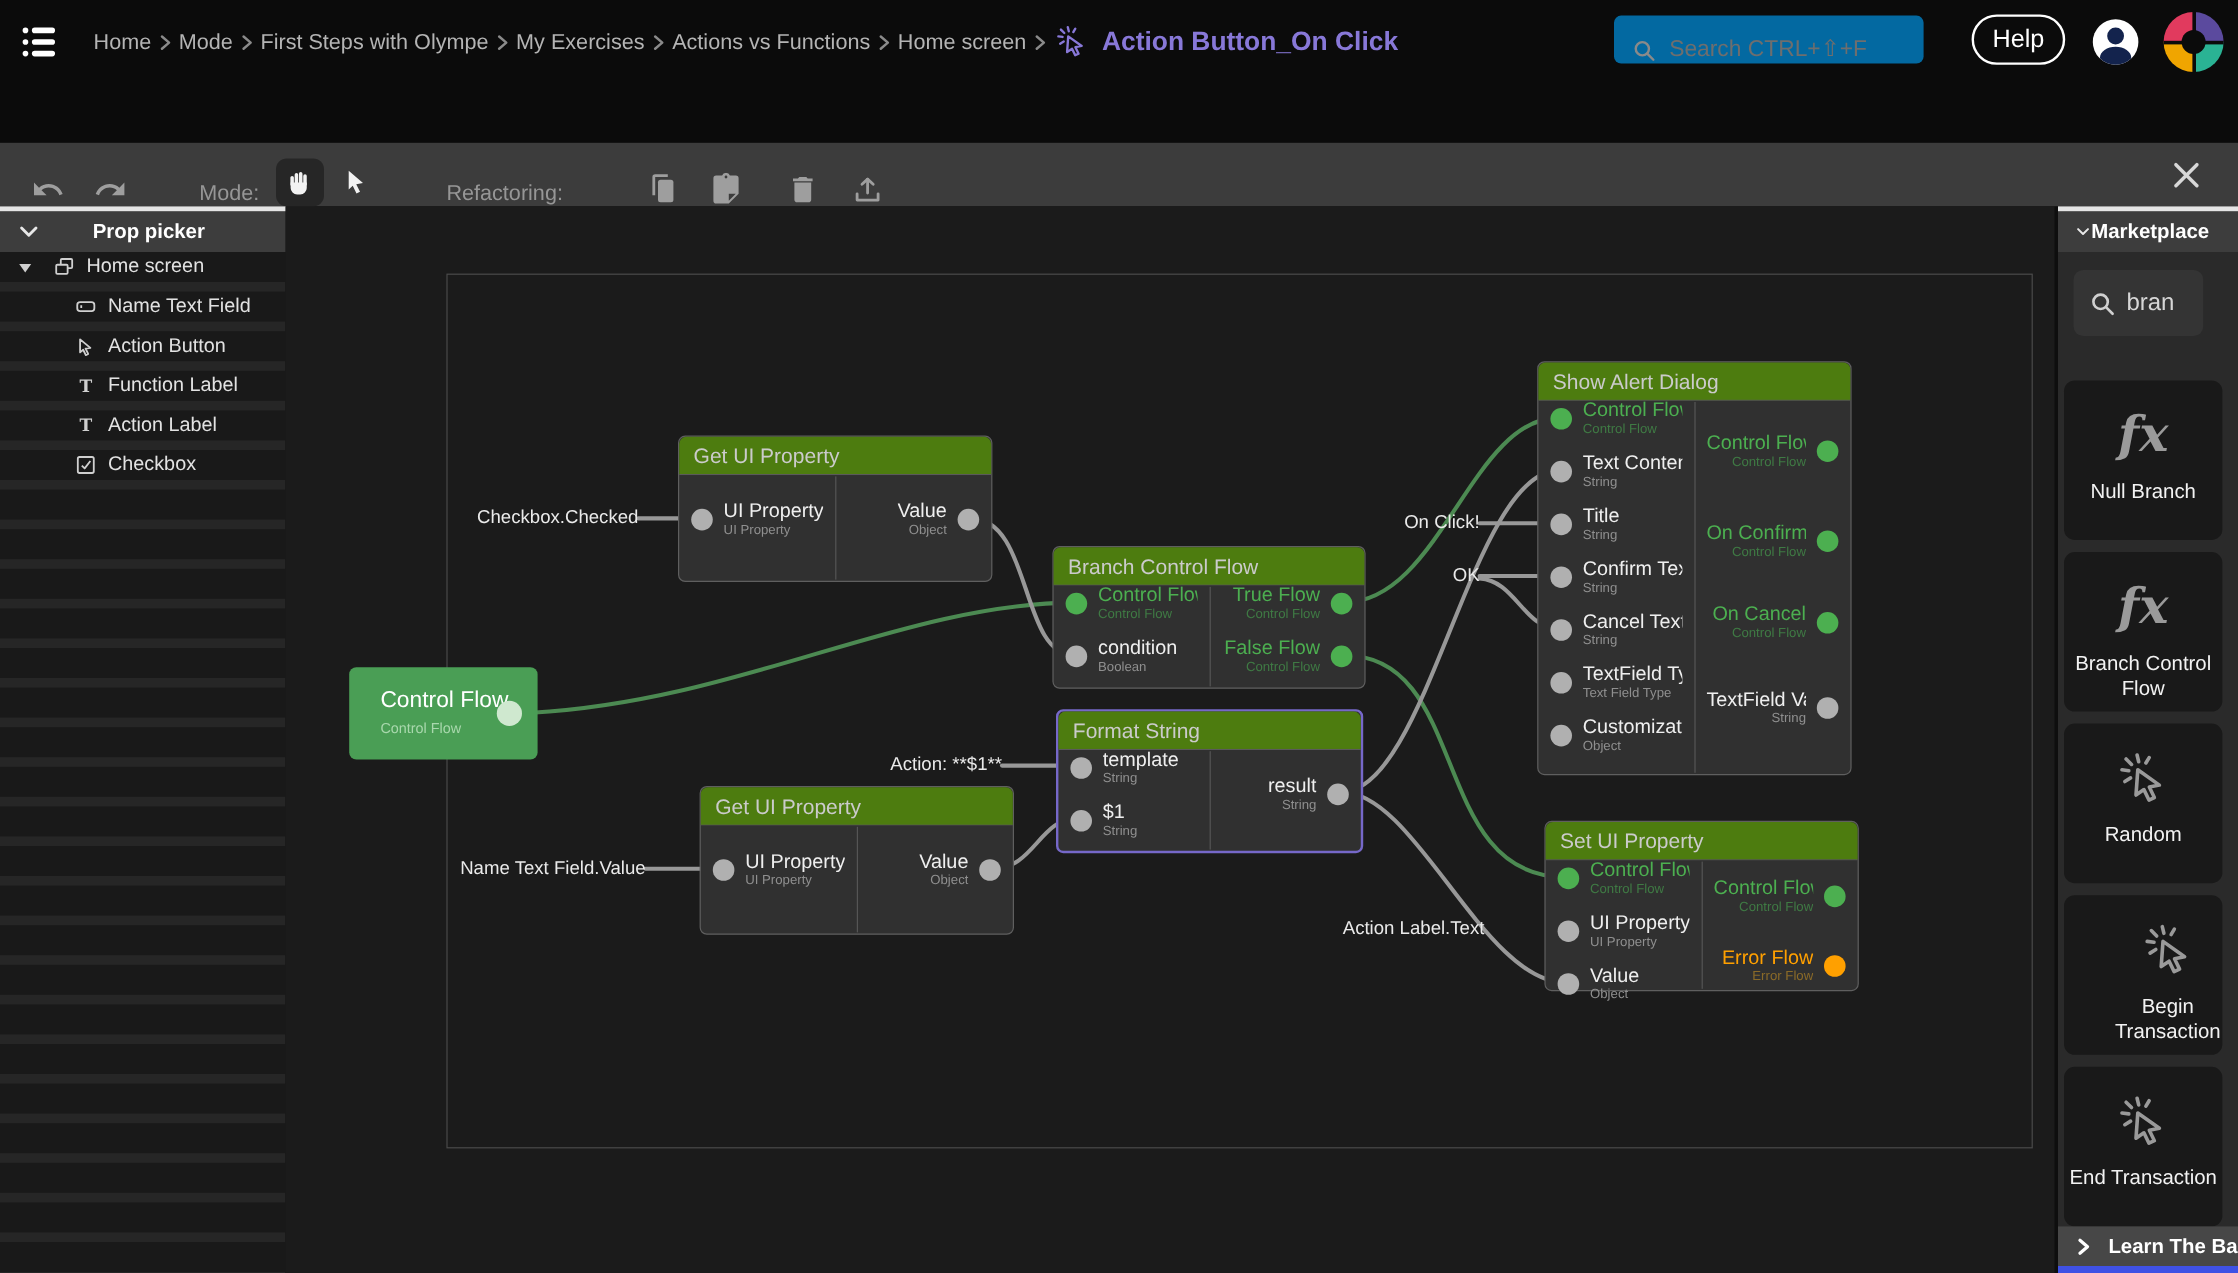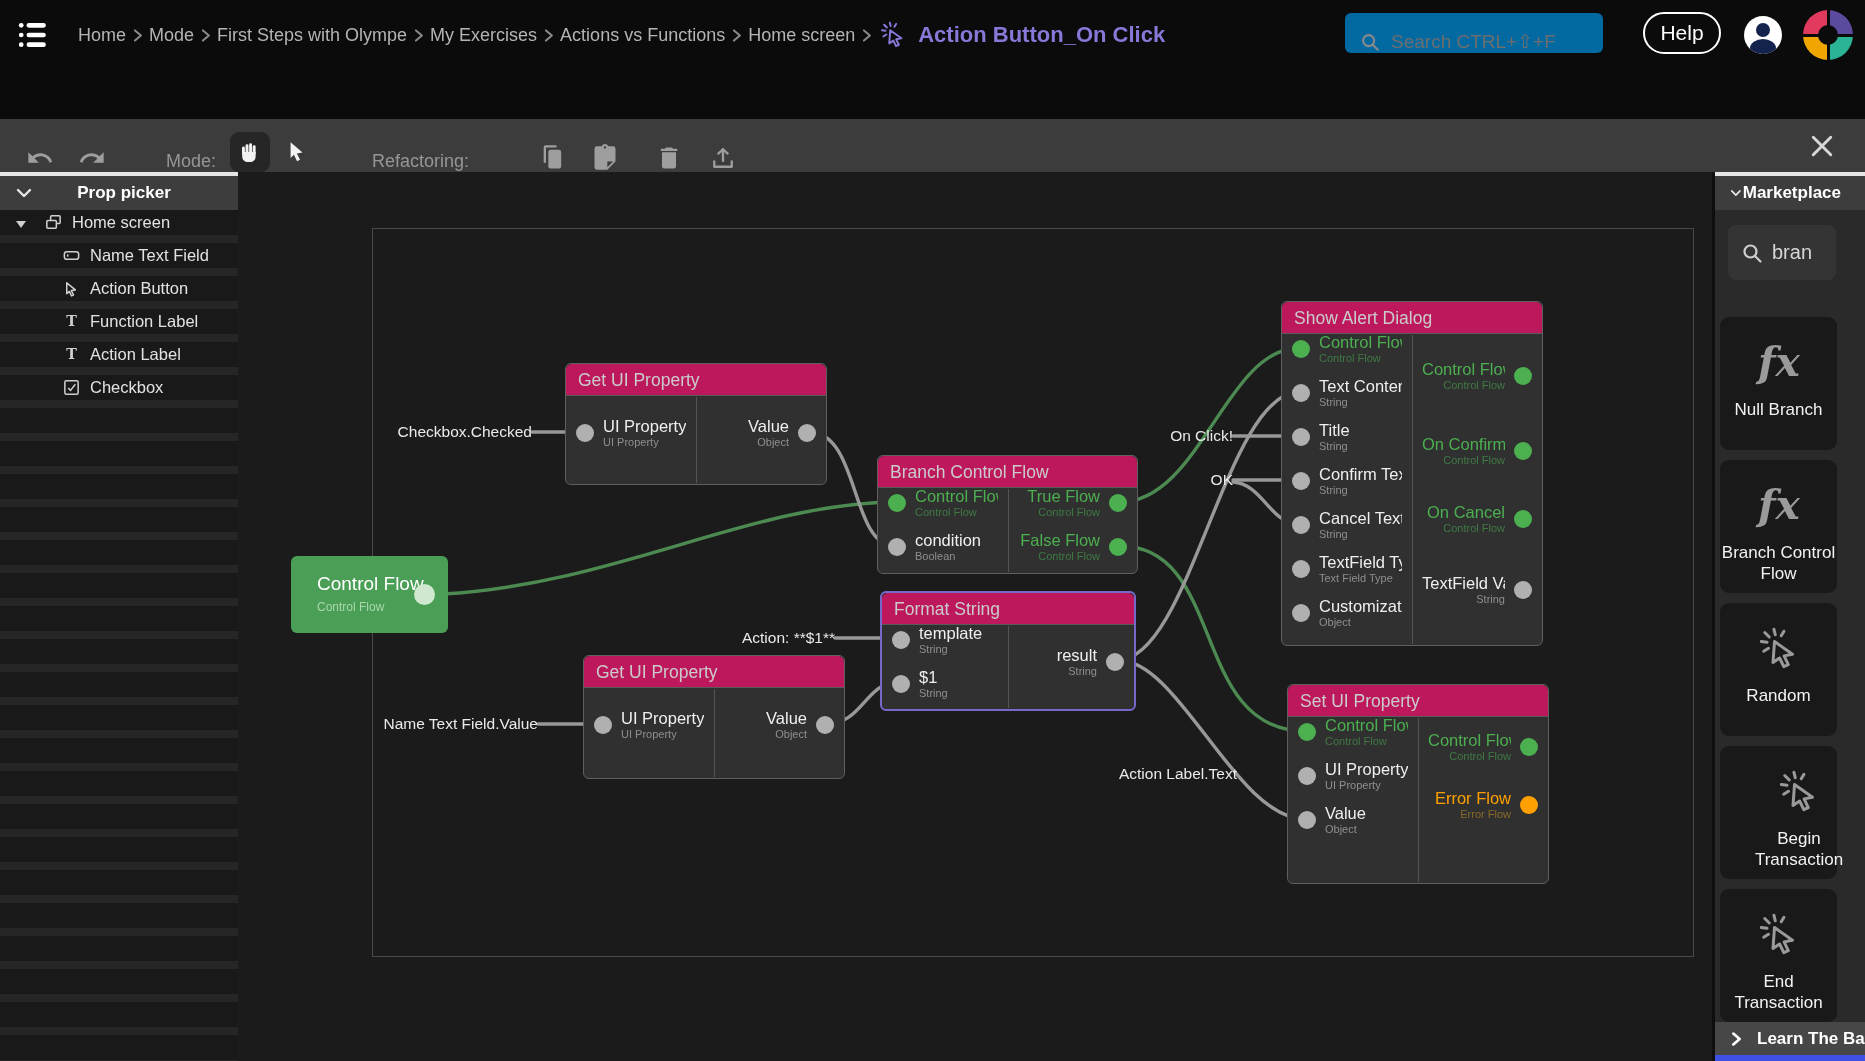--- a/index.html
+++ b/index.html
@@ -62,21 +62,21 @@
   .tree-row .ti { width:19px; height:19px; color:#cfcfcf; flex:none; margin-right:9px; }
   .tree-row.lvl1 .ti { margin-left:16px; }
   .tree-row.lvl2 .ti { margin-left:62px; }
 
   
   .canvas { position:absolute; left:238px; top:172px; width:1474px; height:889px; background:#1b1b1b; }
   .frame { position:absolute; border:1px solid #4a4a4a; }
   .edges { position:absolute; left:0; top:0; }
   .node { position:absolute; background:#303030; border:1px solid #5f5f5f; border-radius:6px; cursor:pointer; }
   .node.selected { border:2px solid #7668c9; }
-  .node-head { height:32px; line-height:32px; background:#be185d; border-bottom:1px solid #5a5a5a;
+  .node-head { height:32px; line-height:32px; background:#4d7c0f; border-bottom:1px solid #5a5a5a;
                border-radius:6px 6px 0 0; color:#cbcbcb; font-size:17.5px; padding:0 12px;
                white-space:nowrap; overflow:hidden; }
   .node-div { position:absolute; top:33px; bottom:1px; left:50%; width:1px; background:#555; }
   .port-row { position:absolute; height:44px; width:50%; display:flex; align-items:center; gap:9px; padding:0 10px; }
   .port-row.in { left:0; }
   .port-row.out { right:0; justify-content:flex-end; }
   .dot { width:18px; height:18px; border-radius:50%; flex:none; cursor:pointer; }
   .dot.green { background:#4caf50; } .dot.gray { background:#b0b0b0; } .dot.orange { background:#ffa000; }
   .lbls { display:flex; flex-direction:column; line-height:1.15; overflow:hidden; }
   .port-row.out .lbls { text-align:right; }
@@ -91,21 +91,21 @@
   .ext-label { position:absolute; color:#eaeaea; font-size:15.5px; white-space:nowrap; transform:translateY(-50%); }
 
   
   .right-panel { position:absolute; left:1712px; top:172px; width:153px; height:889px; background:#2a2a2a;
                  border-left:3px solid #0e0e0e; }
   .mk-search { position:absolute; left:13px; top:53px; width:108px; height:55px; background:#343434;
                border-radius:8px; display:flex; align-items:center; justify-content:center; gap:8px; }
   .mk-search .search-ic { width:24px; height:24px; color:#cfcfcf; }
   .mk-search input { width:52px; background:transparent; border:none; outline:none; color:#d6d6d6;
                      font-size:20px; font-family:inherit; }
-  .mk-card { position:absolute; left:5px; width:117px; height:133px; background:#191919; border-radius:9px;
+  .mk-card { position:absolute; left:5px; width:132px; height:133px; background:#191919; border-radius:9px;
              display:flex; flex-direction:column; align-items:center; cursor:pointer; }
   .mk-card .mi { margin-top:20px; height:52px; display:flex; align-items:center; justify-content:center; color:#9a9a9a; }
   .mk-card .ml { margin-top:10px; color:#f2f2f2; font-size:17px; text-align:center; line-height:1.25; }
   .mk-footer { position:absolute; left:0; bottom:6px; width:150px; height:33px; background:#474747;
                display:flex; align-items:center; gap:12px; color:#fff; font-weight:bold; font-size:17px;
                white-space:nowrap; overflow:hidden; cursor:pointer; }
   .mk-footer .fc { width:18px; height:18px; margin-left:12px; flex:none; color:#fff; }
   .mk-accent { position:absolute; left:0; bottom:0; width:150px; height:6px; }
 </style>
 </head>
@@ -487,21 +487,21 @@
         <span class="dot green"></span>
       </div>
       <div class="port-row out" style="top: 266px;">
         <span class="lbls">
           <span class="pmain ">TextField Va...</span>
           <span class="psub ">String</span>
         </span>
         <span class="dot gray"></span>
       </div>
     </div>
-    <div class="node" style="left: 1049px; top: 512px; width: 262px; height: 200px;">
+    <div class="node" style="left: 1049px; top: 512px; width: 262px; height: 142px;">
       <div class="node-head">Set UI Property</div>
       <div class="node-div"></div>
       <div class="port-row in" style="top: 25px;">
         <span class="dot green"></span>
         <span class="lbls">
           <span class="pmain green">Control Flow</span>
           <span class="psub green">Control Flow</span>
         </span>
       </div>
       <div class="port-row in" style="top: 69px;">

